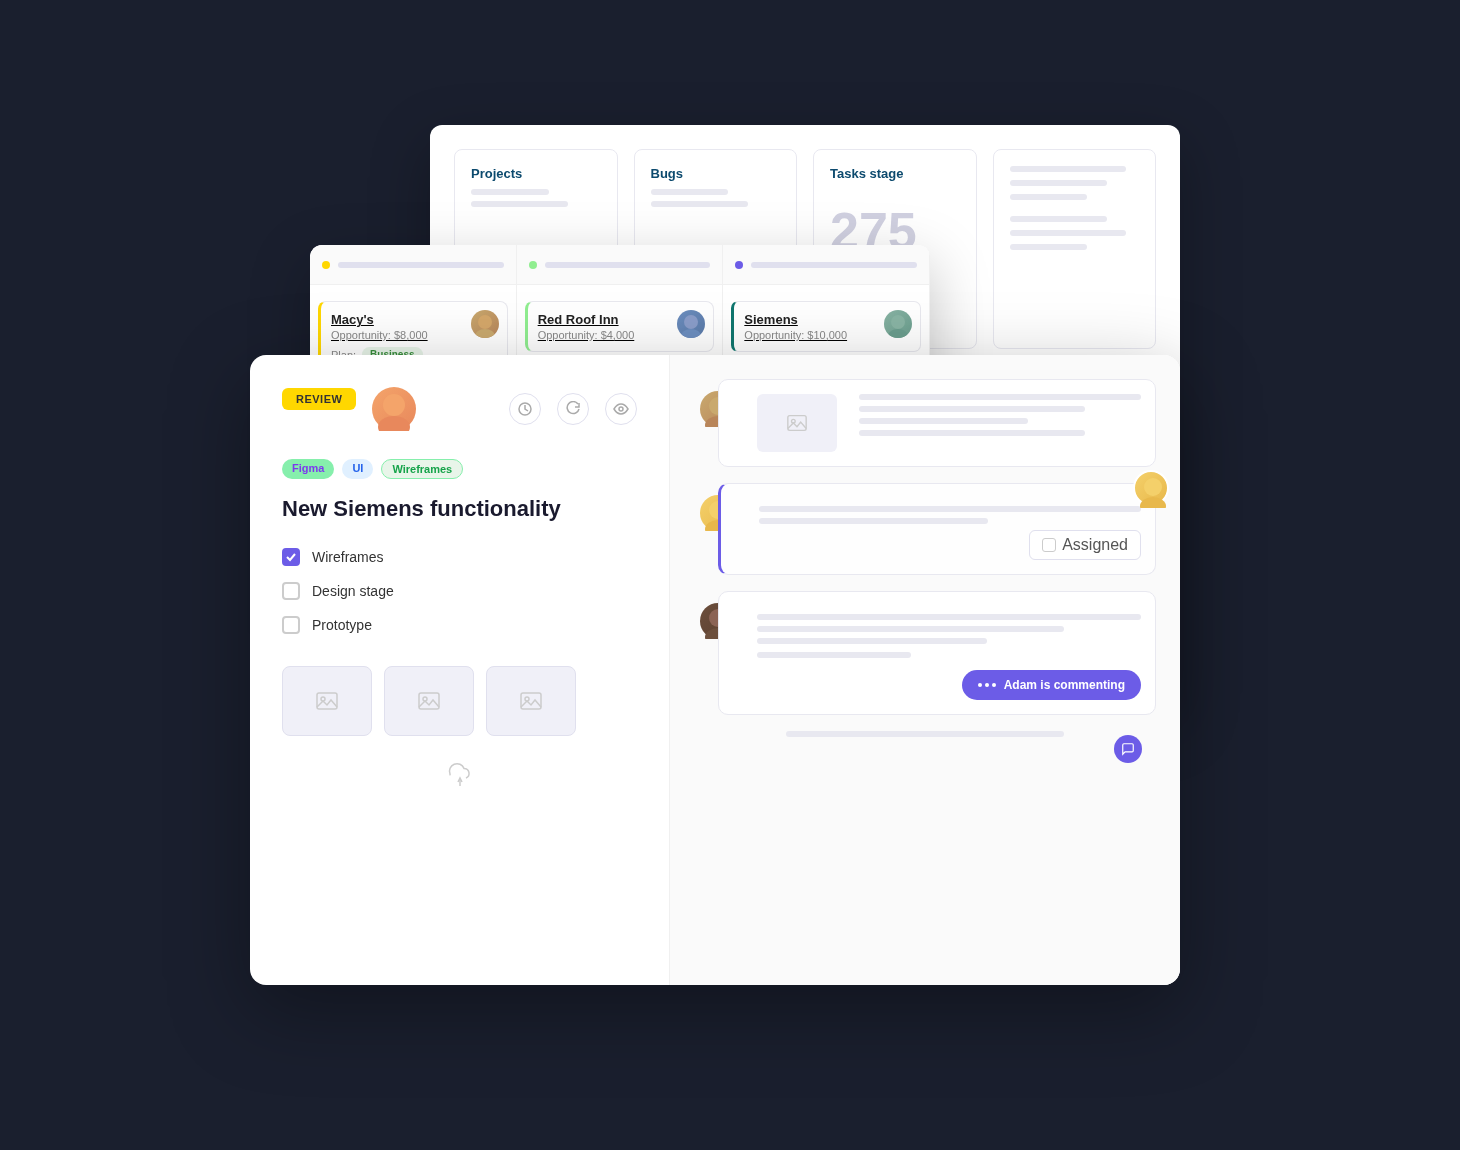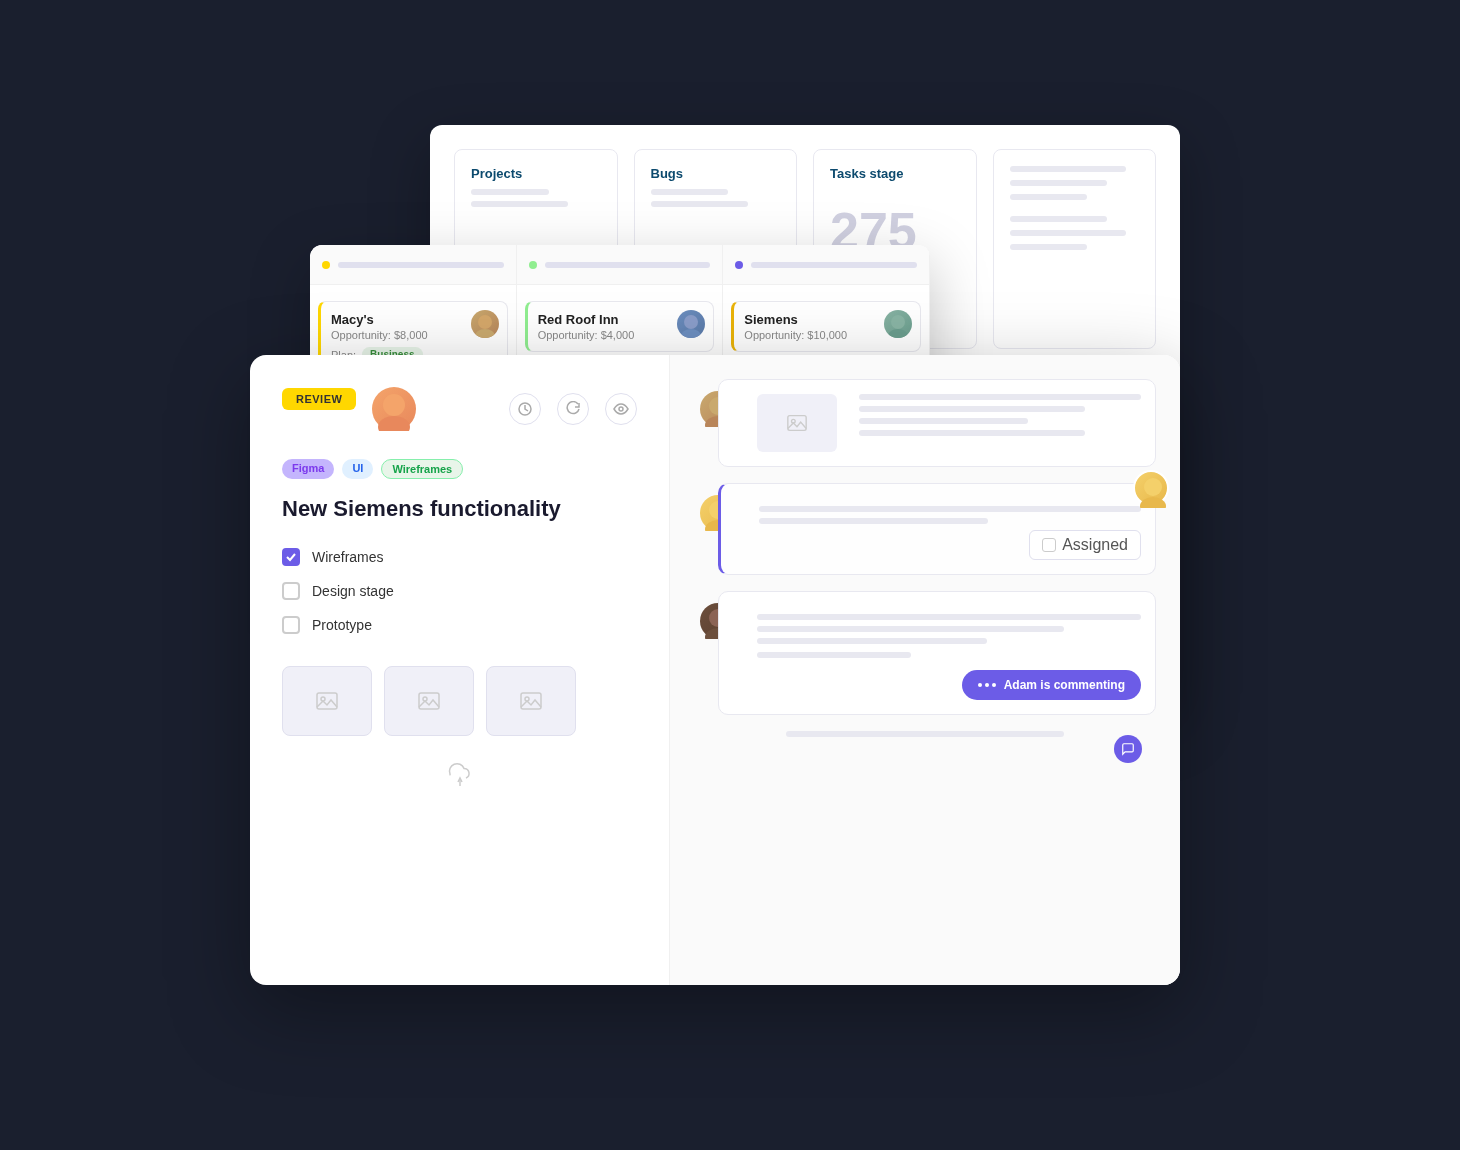--- a/index.html
+++ b/index.html
@@ -156,21 +156,22 @@
 
     .crm-card.macy {
       border-left: 3px solid #ffd700;
     }
 
     .crm-card.redroof {
       border-left: 3px solid #90EE90;
     }
 
     .crm-card.siemens {
-      border-left: 3px solid #eab308;
+      border-left: 3px solid #0f766e;
+      border-radius: 7px;
     }
 
     .crm-card-title {
       font-size: 13px;
       font-weight: 700;
       color: #222;
       margin-bottom: 2px;
     }
 
     .crm-card-opp {
@@ -286,21 +287,21 @@
       margin-bottom: 16px;
     }
 
     .tag {
       font-size: 11px;
       padding: 3px 10px;
       border-radius: 12px;
       font-weight: 600;
     }
 
-    .tag-figma { background: #c4b5fd; color: #7c3aed; }
+    .tag-figma { background: #86efac; color: #7c3aed; }
     .tag-ui { background: #e0f0ff; color: #2563eb; }
     .tag-wireframes { background: #e8f5e9; color: #16a34a; border: 1.5px solid #86efac; }
 
     .task-title {
       font-size: 22px;
       font-weight: 800;
       color: #1a1a2e;
       margin-bottom: 24px;
       line-height: 1.3;
     }
@@ -511,20 +512,21 @@
       border-radius: 3px;
       margin-bottom: 6px;
     }
 
     
     .crm-cards-wrap {
       display: flex;
       flex-direction: column;
       gap: 0;
       padding-top: 8px;
+      text-decoration: underline;
     }
   </style>
 </head>
 <body>
 
 <div class="scene">
 
   <div class="panel-back">
     <div class="dashboard-grid">
 

